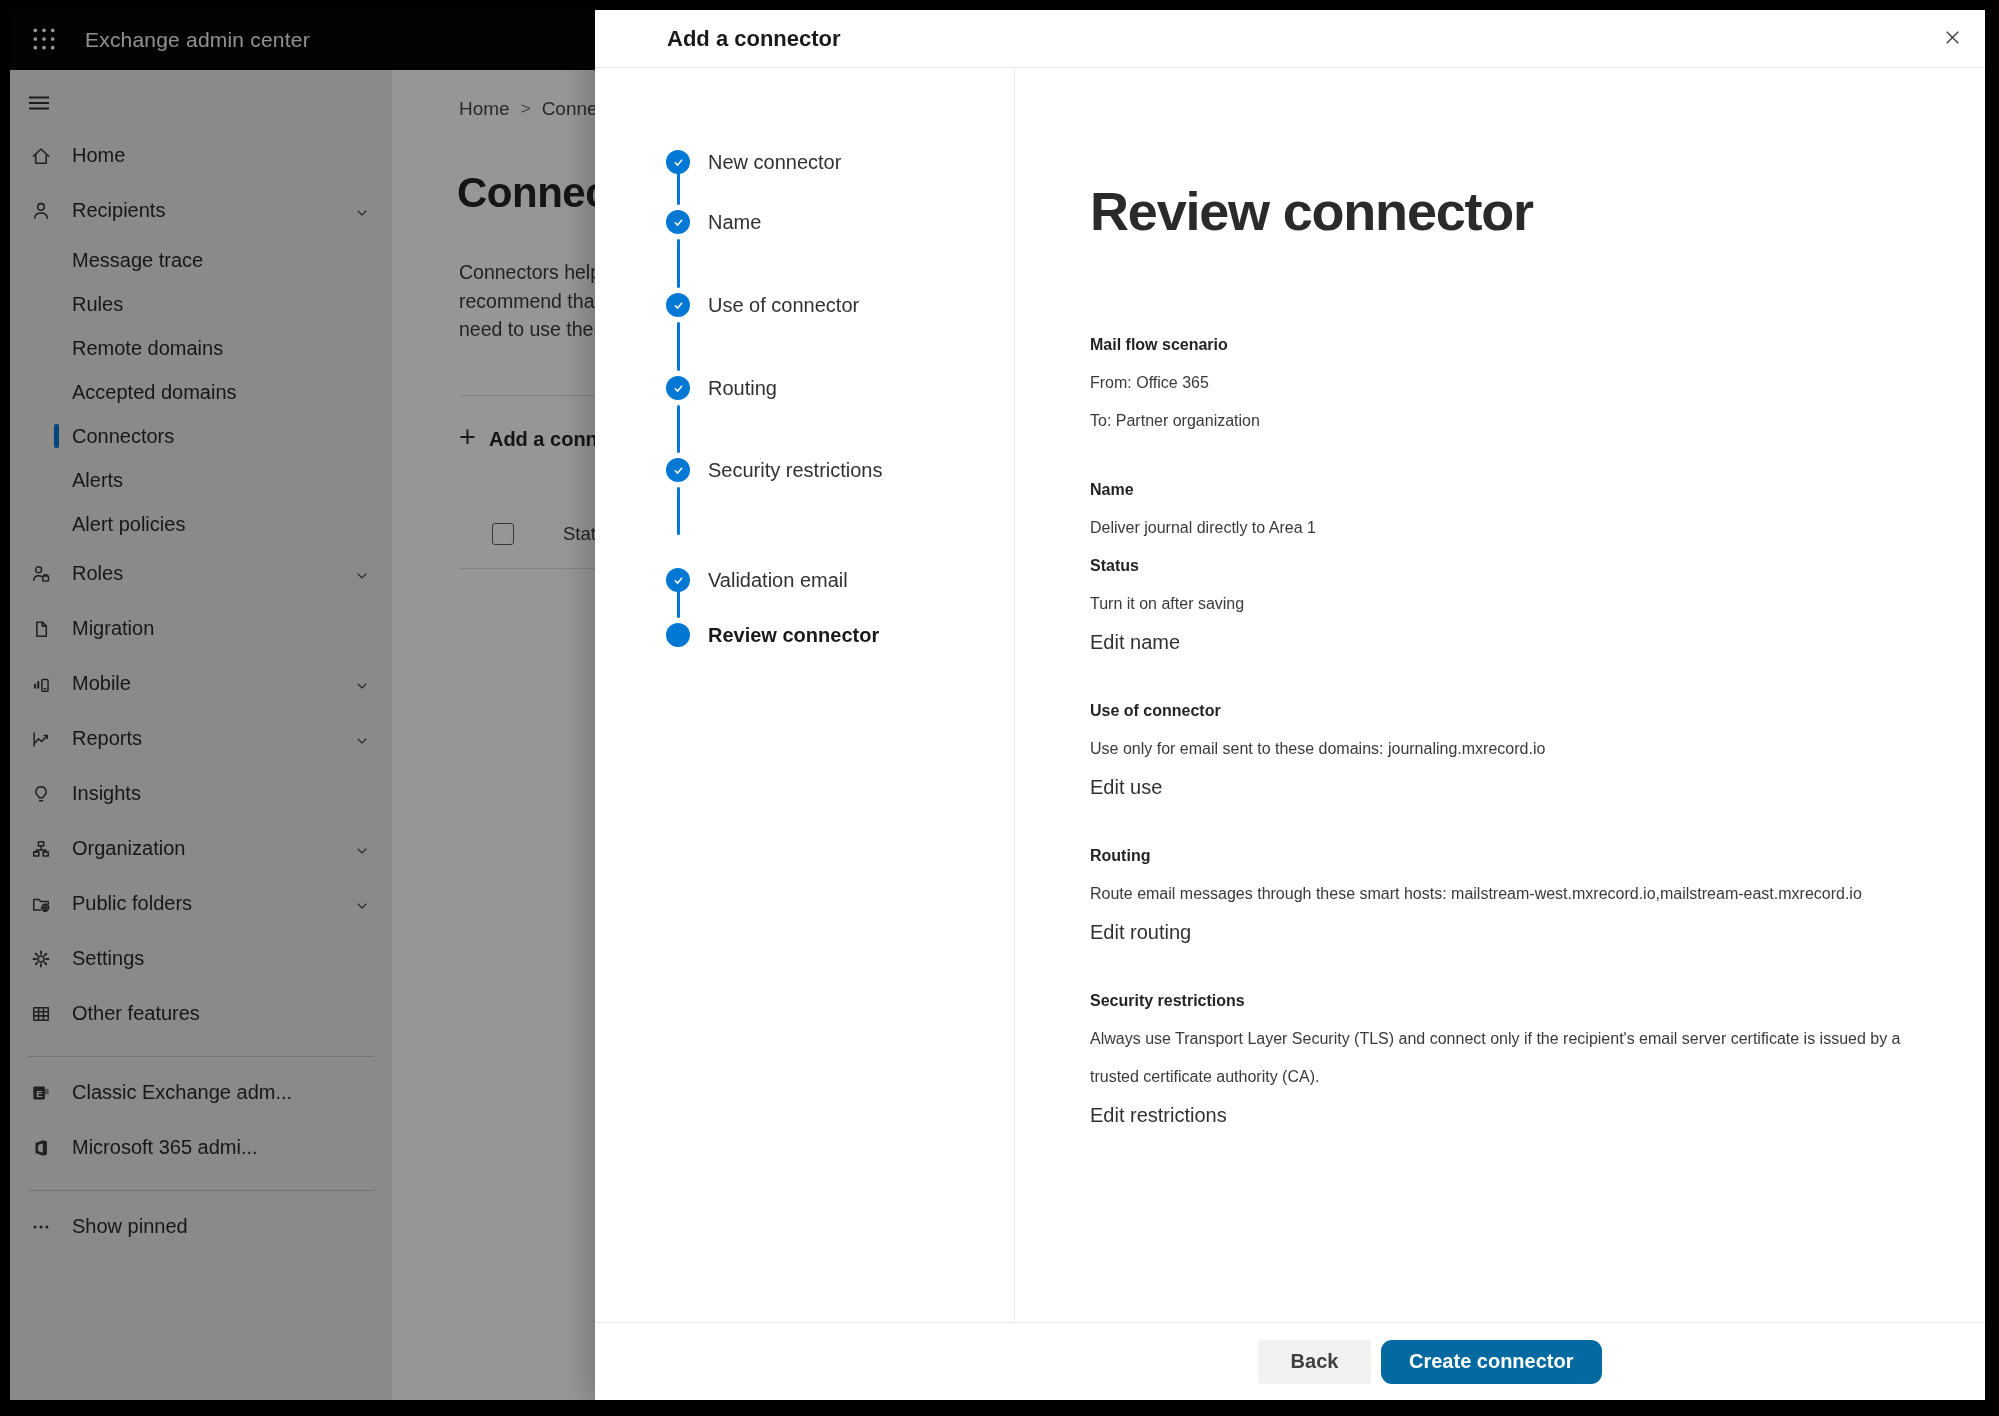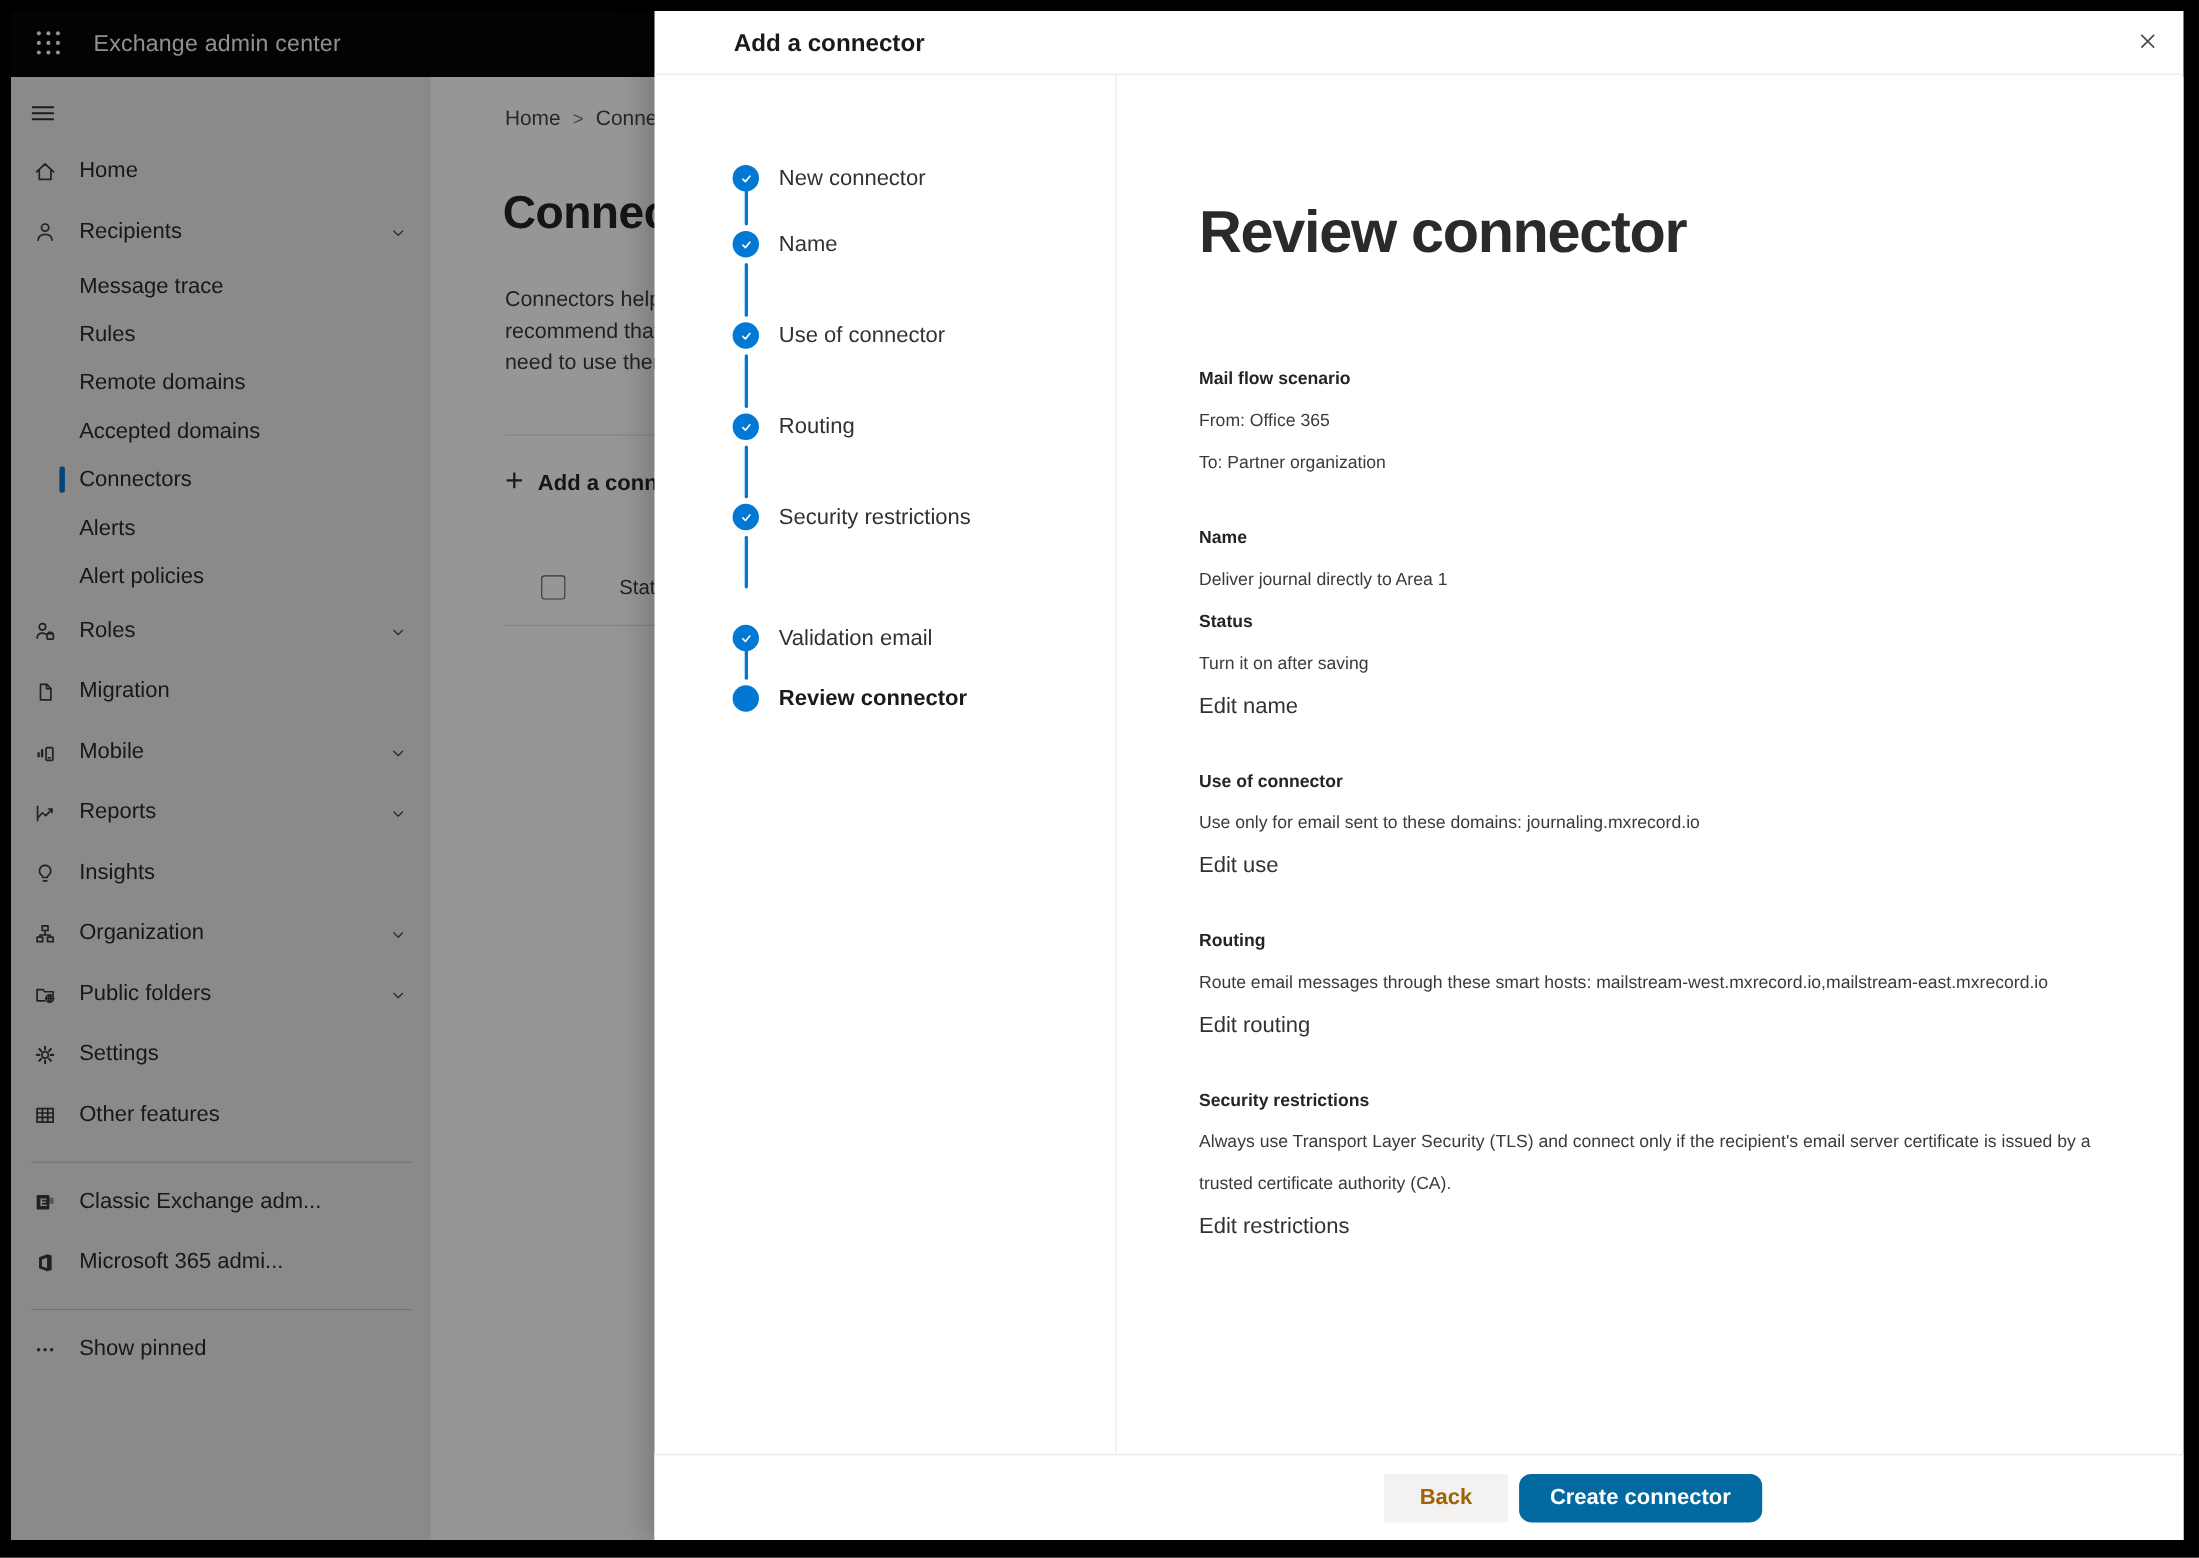--- a/index.html
+++ b/index.html
@@ -114,21 +114,21 @@
   .sec-h { font-size: 16px; font-weight: 700; color: #252423; line-height: 38px; }
   .sec-p { font-size: 16px; color: #3b3a39; line-height: 38px; max-width: 812px; }
   .sec-link { font-size: 20px; color: #323130; line-height: 38px; cursor: pointer; width: fit-content; }
 
   
   .panel-footer {
     position: absolute; left: 0; right: 0; bottom: 0; height: 78px; background: #fff;
     border-top: 1px solid #ebe9e7; display: flex; align-items: center; padding-left: 663px; gap: 10px;
   }
   .btn { height: 44px; border: 0; border-radius: 3px; font-family: inherit; font-size: 20px; font-weight: 700; cursor: pointer; }
-  .btn-back { width: 113px; background: #f3f2f1; color: #a16207; }
+  .btn-back { width: 113px; background: #f3f2f1; color: #404040; }
   .btn-primary { padding: 0 28px; background: #0369a1; color: #fff; border-radius: 11px; }
 </style>
 </head>
 <body>
 
 <div class="frame">
   <div class="app">
 
     <header class="topbar">
       <button class="launcher-btn">

